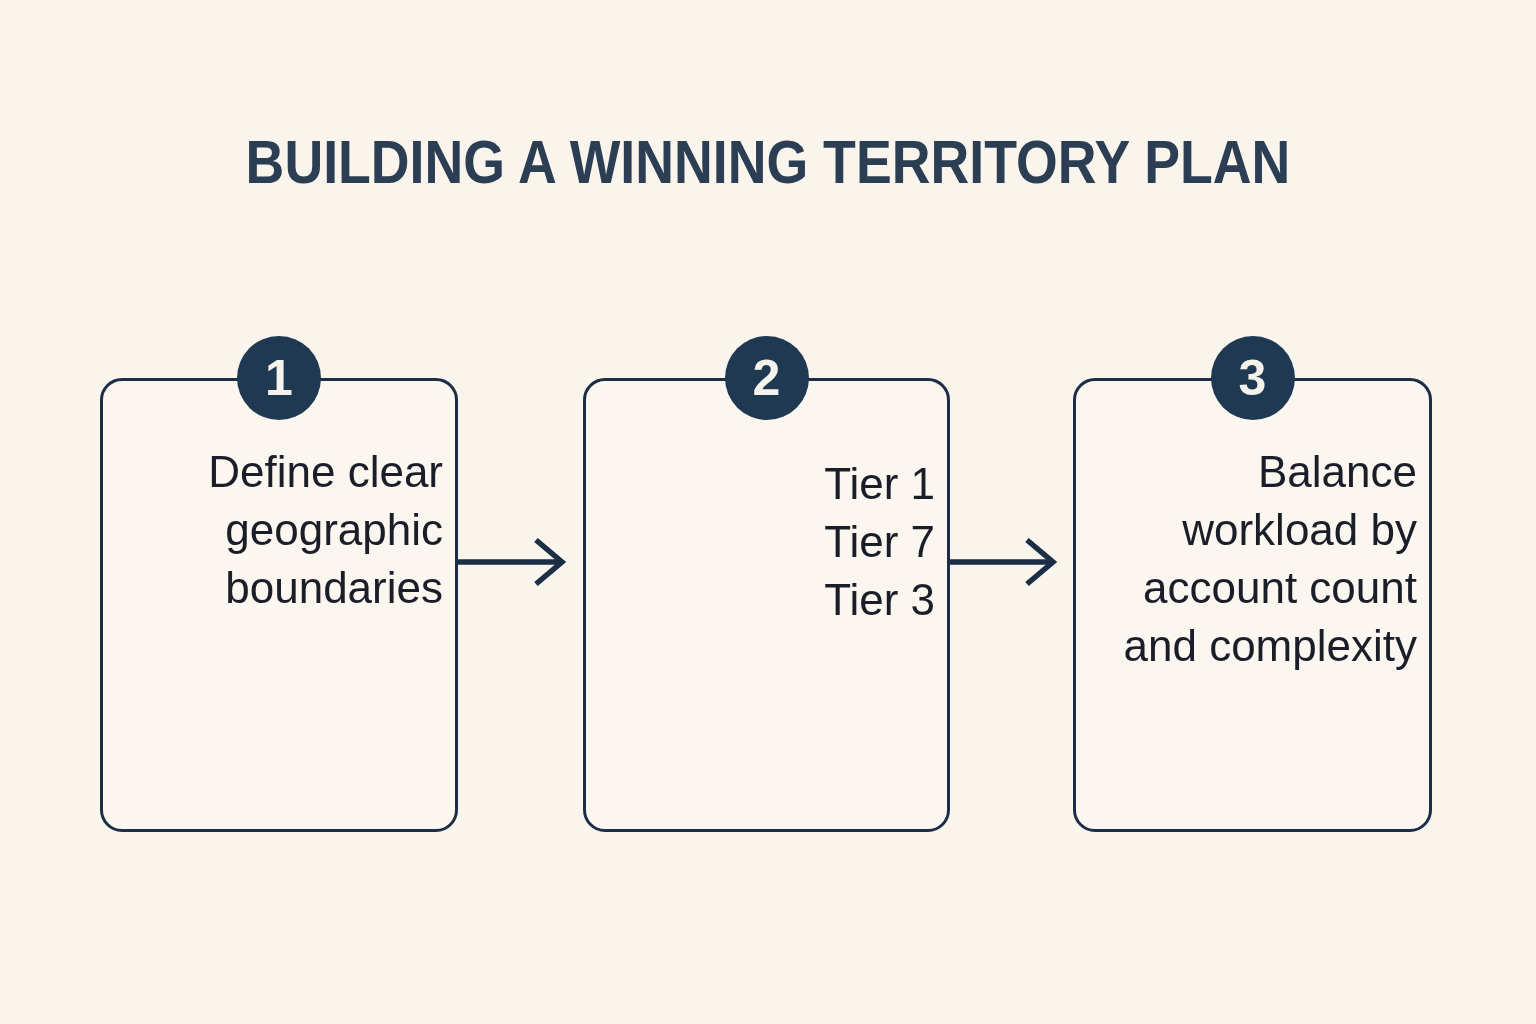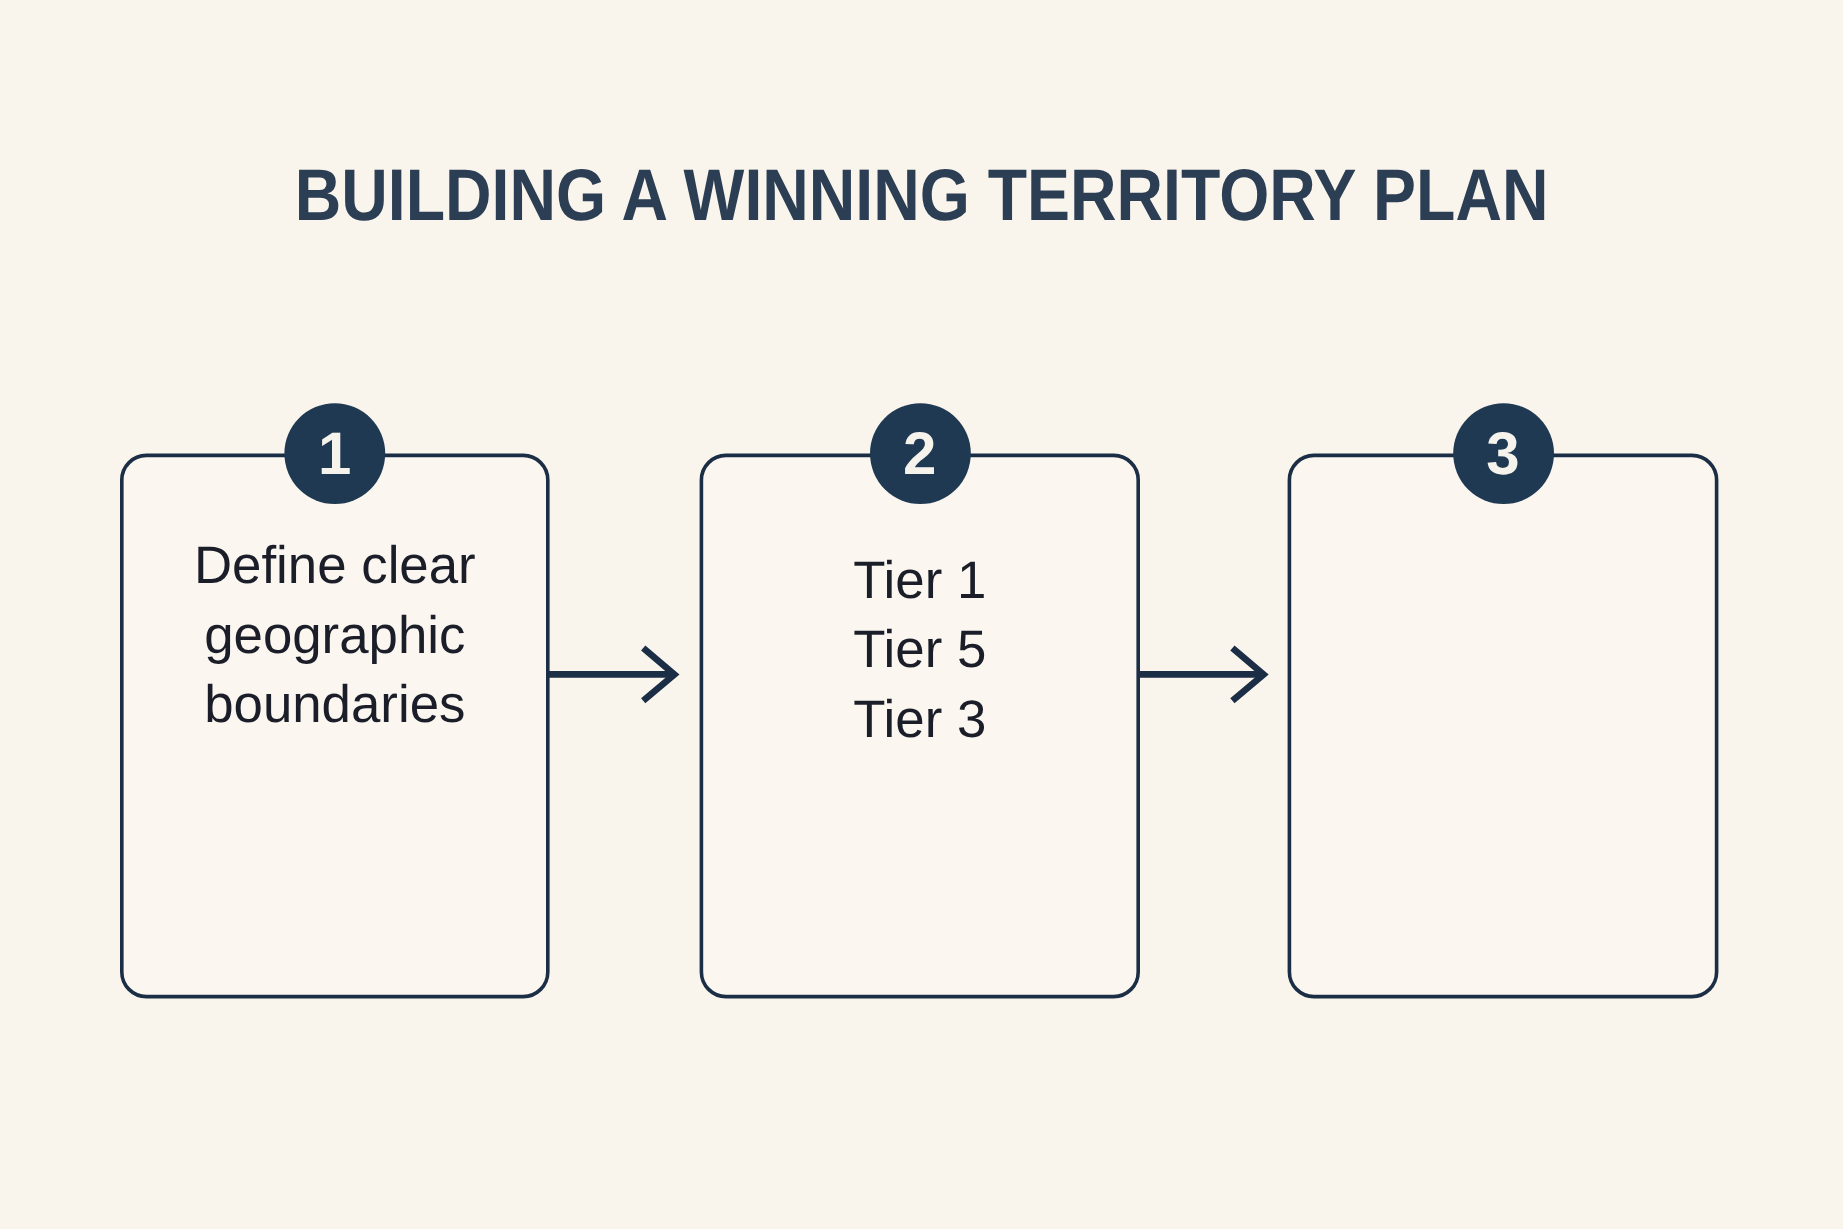--- a/index.html
+++ b/index.html
@@ -60,21 +60,21 @@
     justify-content: center;
     font-size: 50px;
     font-weight: bold;
     color: #f6f3ed;
   }
   .card-body {
     position: absolute;
     top: 62px;
     left: 12px;
     right: 12px;
-    text-align: center;
+    text-align: right;
     color: #1b1e28;
     font-size: 44px;
     line-height: 58px;
   }
   .lines {
     white-space: pre-line;
   }
   .tiers {
     white-space: pre-line;
     margin-top: 12px;
@@ -113,31 +113,37 @@
       <polyline points="79,7 105,29 79,51" fill="none" stroke="#1b2e45" stroke-width="5.5"></polyline>
     </svg>
   </div>
 
   <div class="step-card pos-2">
     <div class="badge">
       <span>2</span>
     </div>
     <div class="card-body">
       <div class="tiers">Tier 1
-Tier 5
+Tier 7
 Tier 3</div>
     </div>
   </div>
 
   <div class="arrow a2">
     <svg width="110" height="58" viewBox="0 0 110 58">
       <line x1="0" y1="29" x2="103" y2="29" stroke="#1b2e45" stroke-width="5.5"></line>
       <polyline points="79,7 105,29 79,51" fill="none" stroke="#1b2e45" stroke-width="5.5"></polyline>
     </svg>
   </div>
 
   <div class="step-card pos-3">
     <div class="badge">
       <span>3</span>
     </div>
+    <div class="card-body">
+      <div class="lines">Balance
+workload by
+account count
+and complexity</div>
+    </div>
   </div>
 
 </div>
 
 </body></html>

